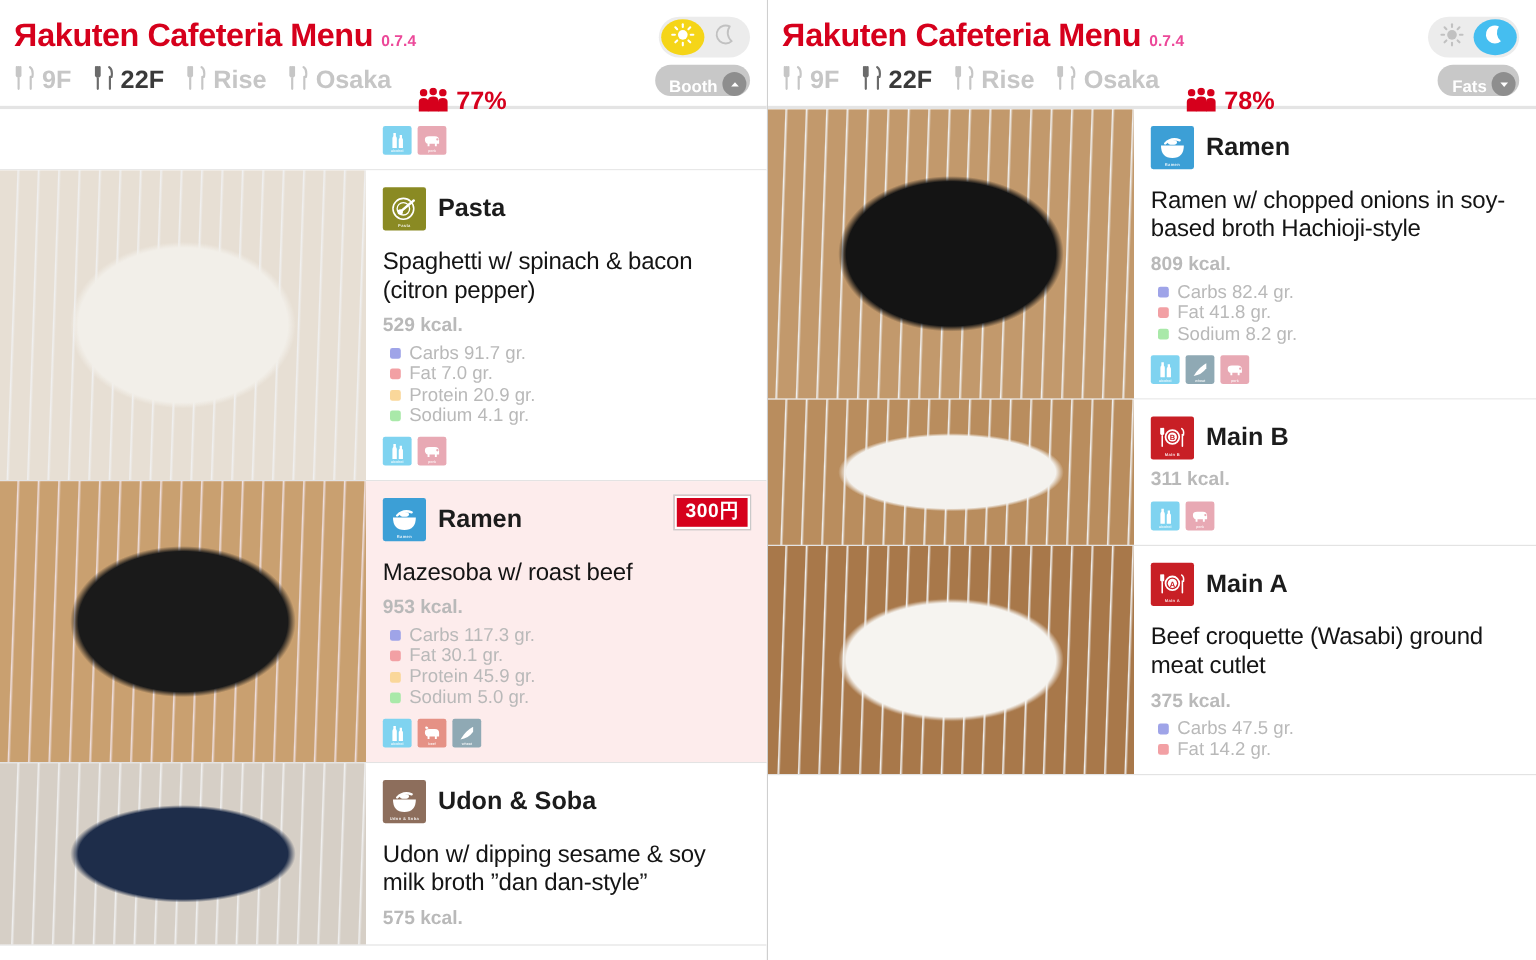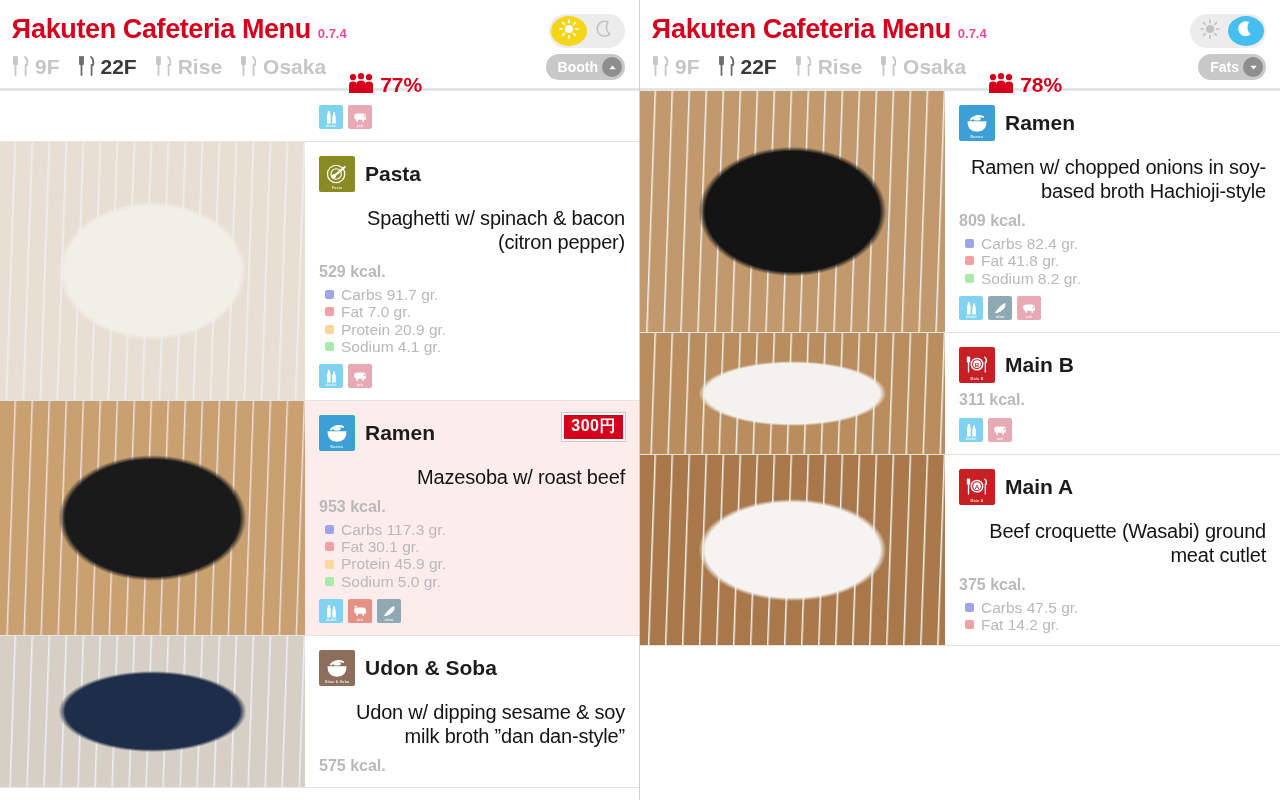--- a/index.html
+++ b/index.html
@@ -77,21 +77,21 @@
     position: relative;
   }
   .dn-half {
     width: 36px; height: 30px; border-radius: 50%;
     display:flex; align-items:center; justify-content:center;
   }
   .dn-half.sun-on { background:#f5d518; }
   .dn-half.moon-on { background:#45bef0; }
   .dn-off-ico { opacity: .45; }
   .mode-pill {
-    display:flex; align-items:center; gap:4px;
+    display:flex; align-items:flex-end; gap:4px;
     background:#c8c8c8; border-radius: 14px;
     height: 26px; padding: 0 3px 0 12px;
     color:#ffffff; font-size:14px; font-weight:bold;
   }
   .pill-chev {
     width:20px; height:20px; border-radius:50%;
     background:#8e8e8e;
     display:flex; align-items:center; justify-content:center;
   }
   .header-rule { height: 3px; background:#e4e4e4; margin: 0 0 0 0; }
@@ -140,21 +140,20 @@
     font-size: 16px; font-weight: bold;
     padding: 1px 7px 2px 7px;
     letter-spacing: .5px;
   }
   .dish {
     margin-top: 14px;
     font-size: 20px;
     color:#141414;
     line-height: 1.22;
     letter-spacing: -0.2px;
-    text-align: right;
   }
   .kcal {
     margin-top: 8px;
     font-size: 16px; font-weight: bold; color:#b9b9b9;
   }
   .nutrients { margin-top: 5px; list-style:none; }
   .nutrients li {
     display:flex; align-items:center; gap:7px;
     font-size: 15.5px; color:#b9b9b9; line-height: 1.12;
     padding-left: 6px;

